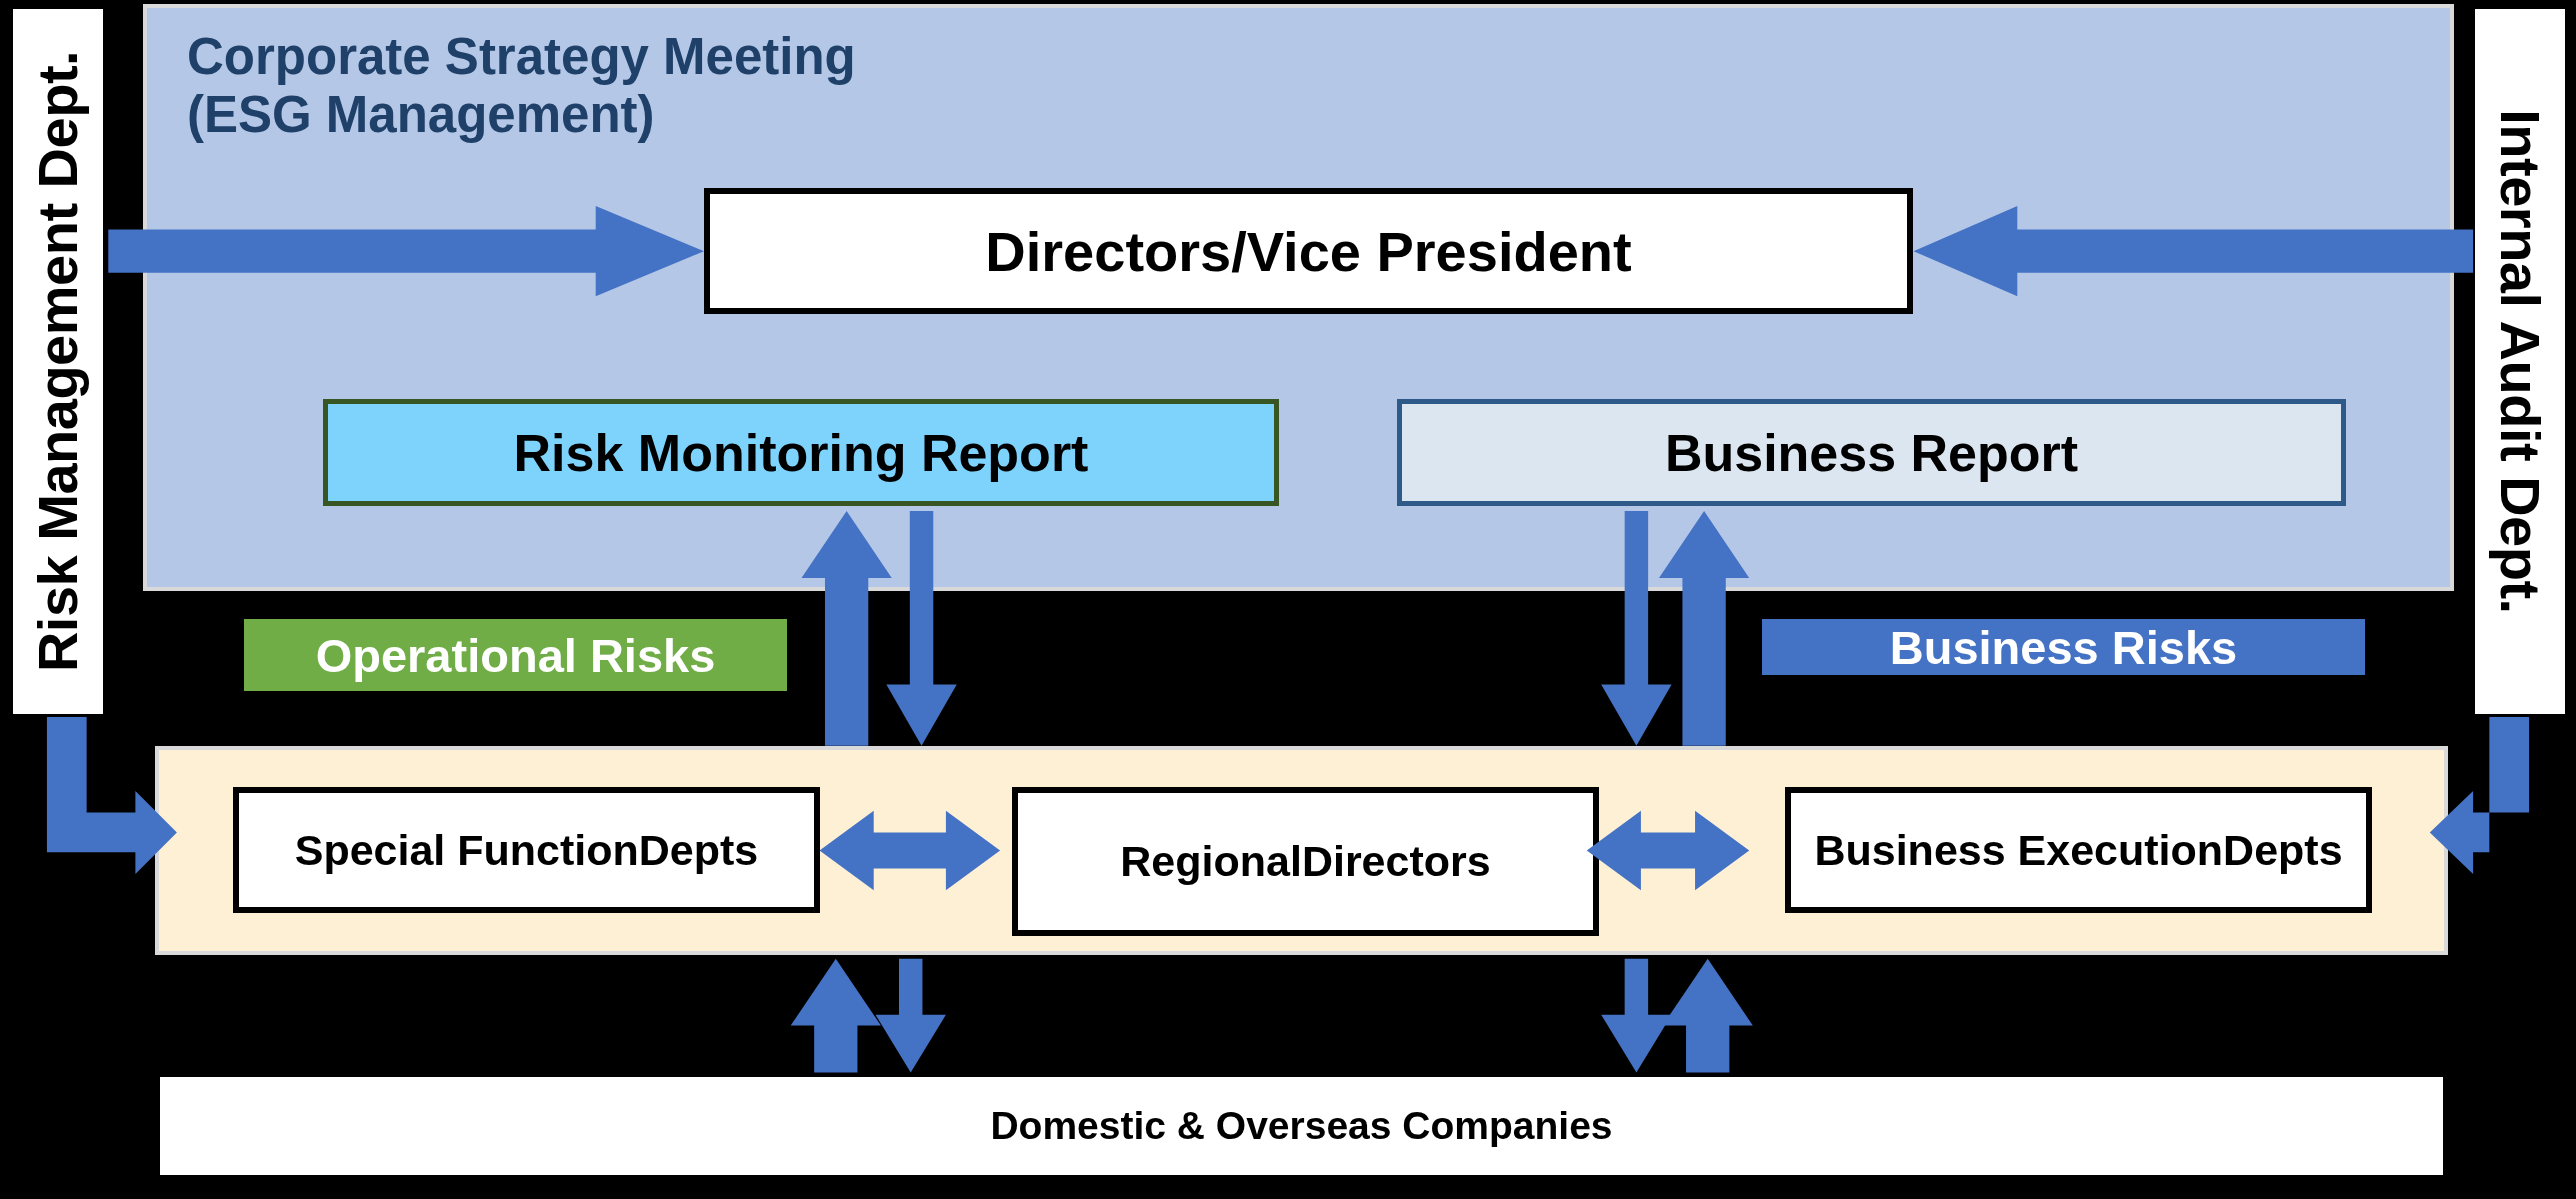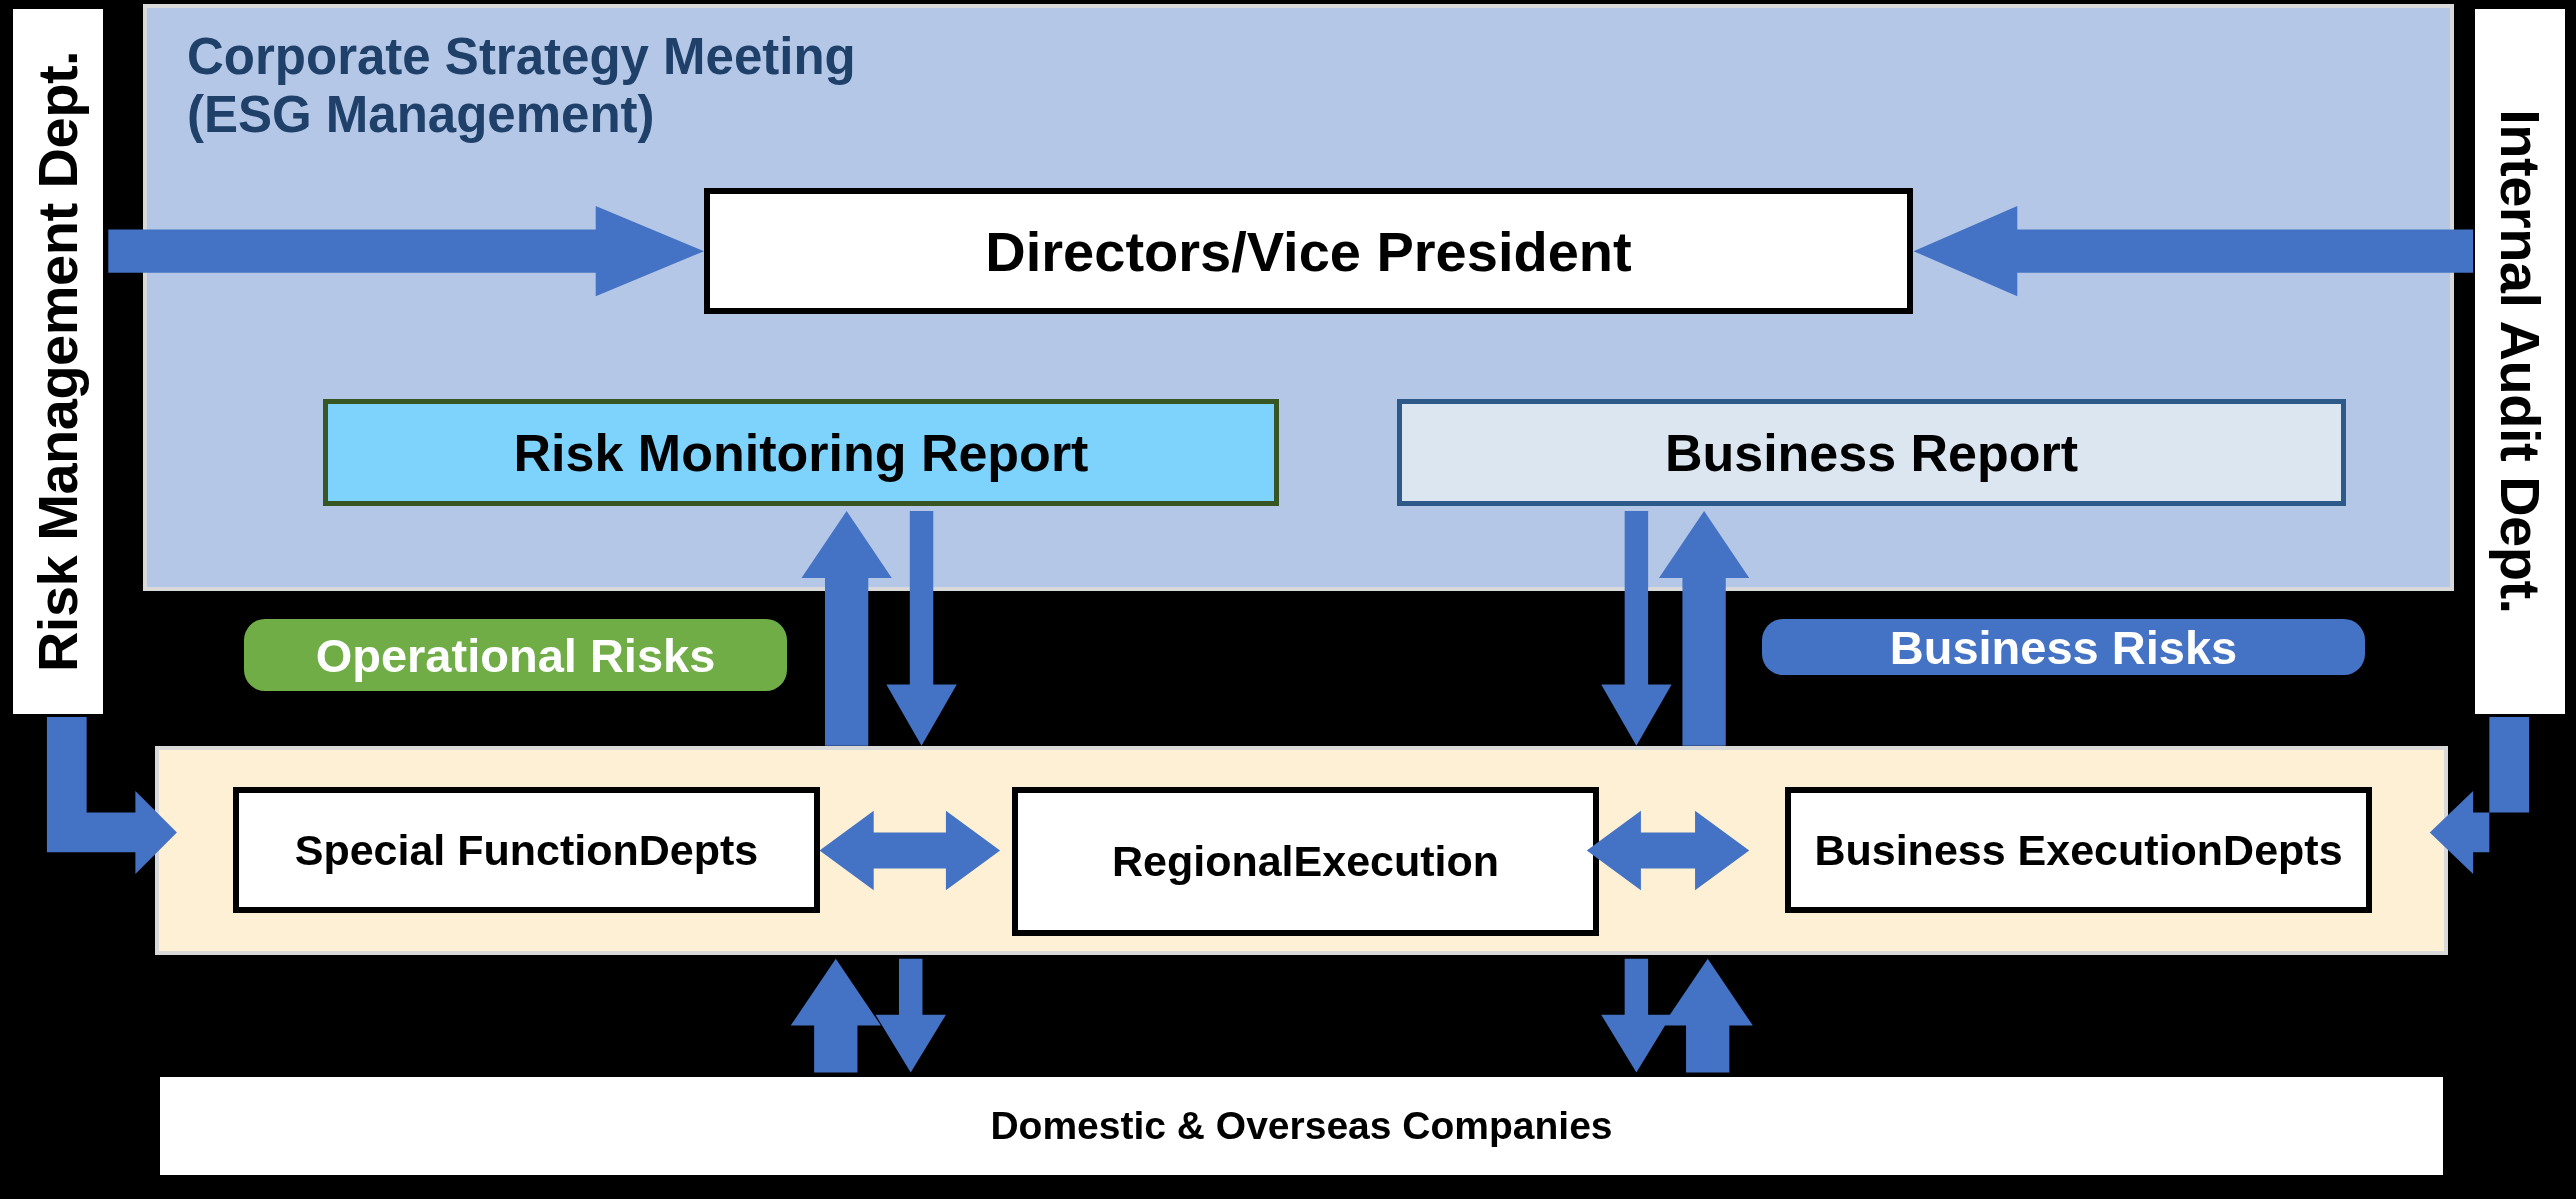--- a/index.html
+++ b/index.html
@@ -99,21 +99,20 @@
     display: flex; align-items: center; justify-content: center;
     font-size: 52px; font-weight: bold; color: #000000;
   }
 
   
   .badge {
     position: absolute;
     display: flex; align-items: center; justify-content: center;
     color: #ffffff; font-weight: bold; font-size: 47px;
     box-sizing: border-box;
-    border-radius: 21px;
   }
   #badge-operational {
     left: 244px; top: 619px; width: 543px; height: 72px;
     background: #70ad47;
   }
   #badge-business {
     left: 1762px; top: 619px; width: 603px; height: 56px;
     background: #4472c4;
   }
 
@@ -168,21 +167,21 @@
   <div class="badge" id="badge-business">Business Risks</div>
 
   <div id="ops-band"></div>
 
   <div class="wbox" id="box-special">
       <div>Special Function</div>
       <div>Depts</div>
     </div>
   <div class="wbox" id="box-regional">
       <div>Regional</div>
-      <div>Execution</div>
+      <div>Directors</div>
     </div>
   <div class="wbox" id="box-execution">
       <div>Business Execution</div>
       <div>Depts</div>
     </div>
 
   <div class="wbox" id="box-companies">Domestic &amp; Overseas Companies</div>
 
   <svg id="arrow-layer" viewBox="0 0 2854 1329">
 

